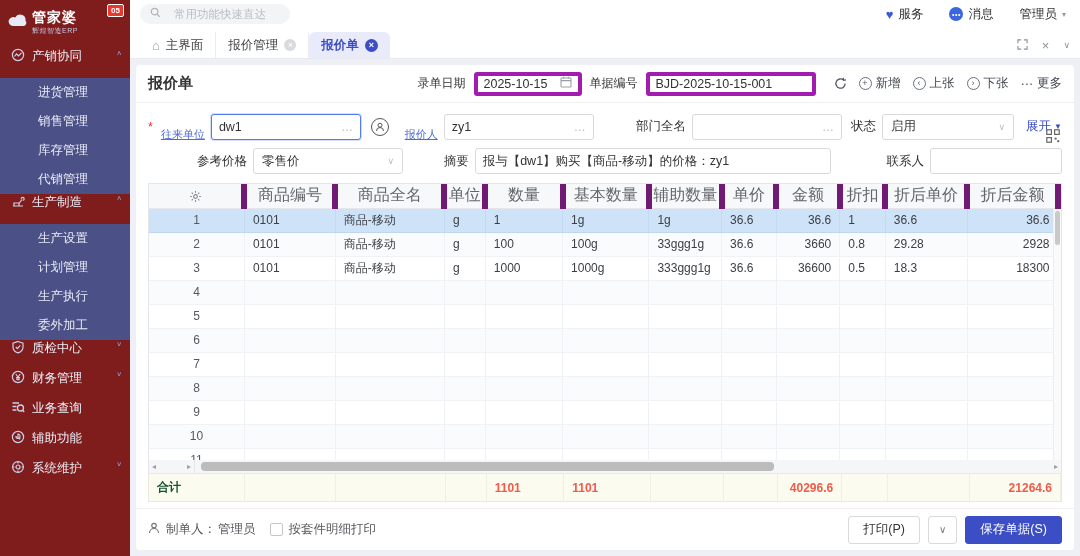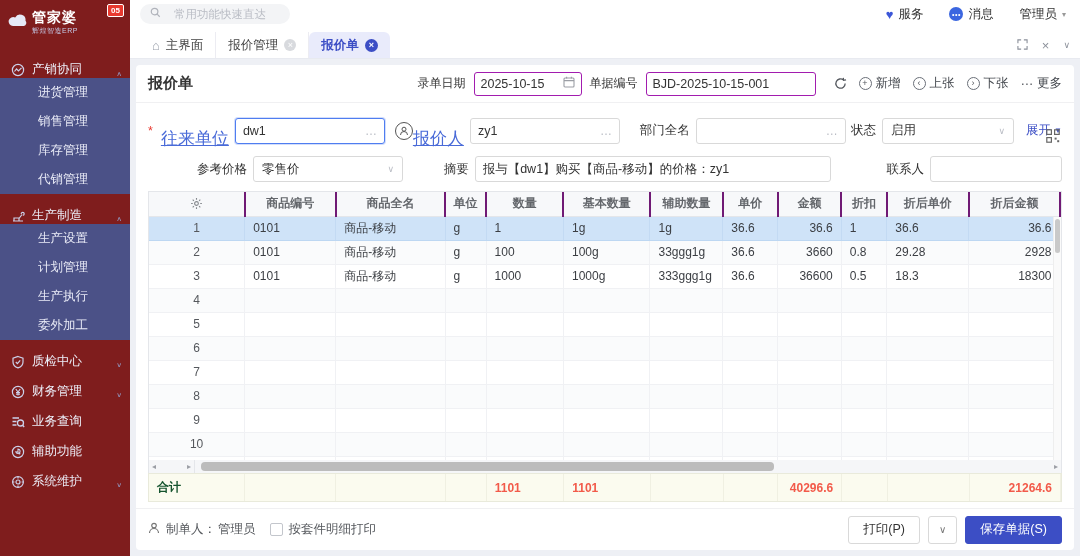--- a/index.html
+++ b/index.html
@@ -9,21 +9,21 @@
 
   
   .sidebar { width:130px; min-width:130px; background:#7f1d1d; color:#dfe2f2; display:flex; flex-direction:column; overflow:hidden; }
   .logo { display:flex; align-items:center; gap:4px; padding:10px 6px 8px 8px; position:relative; }
   .logo svg { flex:0 0 auto; }
   .logo-text { line-height:1; white-space:nowrap; }
   .logo-brand { font-weight:bold; font-size:14px; color:#fff; letter-spacing:1px; }
   .logo-sub { font-size:7px; color:#c6cbe8; display:block; margin-top:2px; letter-spacing:.5px; }
   .logo-badge { position:absolute; top:4px; right:6px; background:#e8392f; color:#fff; font-size:8px; font-weight:bold; padding:1px 3px; border-radius:2px; border:1px solid #fff; }
   .side-menu { flex:1; padding-top:6px; overflow:hidden; }
-  .side-head { display:flex; align-items:flex-end; gap:7px; height:30px; padding:0 8px 0 10px; cursor:pointer; font-size:12.5px; color:#eceef8; }
+  .side-head { display:flex; align-items:flex-start; gap:7px; height:30px; padding:0 8px 0 10px; cursor:pointer; font-size:12.5px; color:#eceef8; }
   .side-head .side-ico { width:15px; height:15px; display:flex; align-items:center; justify-content:center; }
   .side-chev { margin-left:auto; font-size:8px; color:#9298c2; transform:scaleY(.8); }
   .side-sub { background:#4b5187; }
   .side-item { height:29px; line-height:29px; padding-left:38px; font-size:12.5px; color:#e8eaf6; cursor:pointer; }
 
   
   .main { flex:1; display:flex; flex-direction:column; min-width:0; }
   .topbar { height:28px; background:#fff; display:flex; align-items:center; padding:0 14px 0 10px; }
   .search-pill { display:flex; align-items:center; gap:13px; background:#f3f4f6; border-radius:12px; height:20px; width:150px; padding:0 10px; }
   .search-pill input { border:none; outline:none; background:transparent; font-size:11.5px; width:100%; color:#333; font-family:inherit; }
@@ -45,51 +45,51 @@
   .win-controls span { cursor:pointer; font-size:11px; line-height:1; }
 
   .content { flex:1; padding:6px; min-height:0; }
   .panel { background:#fff; border-radius:4px; height:100%; display:flex; flex-direction:column; overflow:hidden; }
 
   .panel-head { display:flex; align-items:center; height:38px; padding:0 12px; border-bottom:1px solid #f0f0f2; }
   .doc-title { font-size:15px; font-weight:bold; color:#333; }
   .head-right { margin-left:auto; display:flex; align-items:center; gap:8px; }
   .flabel { font-size:12.5px; color:#333; white-space:nowrap; }
   .flabel.b { font-weight:normal; font-size:12px; }
-  .ibox { display:flex; align-items:center; border:1px solid #a21caf; border-radius:3px; height:24px; padding:0 6px; background:#fff; }
+  .ibox { display:flex; align-items:center; border:4px solid #a21caf; border-radius:3px; height:24px; padding:0 6px; background:#fff; }
   .ibox input { border:none; outline:none; font-size:12.5px; width:100%; color:#333; font-family:inherit; background:transparent; }
   .date-box { width:108px; }
   .num-box { width:170px; }
   .head-actions { display:flex; align-items:center; gap:12px; margin-left:10px; color:#45494f; font-size:12.5px; }
   .act { display:flex; align-items:center; gap:4px; cursor:pointer; white-space:nowrap; }
   .circ { width:13px; height:13px; border:1px solid #6a6f78; border-radius:50%; font-size:9px; line-height:11px; text-align:center; color:#55595f; }
 
   .formarea { padding:8px 12px 9px; }
   .frow { display:flex; align-items:center; margin-top:6px; }
   .frow:first-child { margin-top:0; }
   .fgroup { display:flex; align-items:center; gap:6px; }
   .req { color:#e8392f; margin-right:2px; }
-  .linklabel { color:#4a6bd8; text-decoration:underline; cursor:pointer; font-size:17px; white-space:nowrap;margin-top:16px; }
+  .linklabel { color:#4a6bd8; text-decoration:underline; cursor:pointer; font-size:11px; white-space:nowrap;margin-top:16px; }
   .fld { position:relative; display:flex; align-items:center; border:1px solid #d9d9d9; border-radius:3px; height:26px; background:#fff; padding:0 7px; }
   .fld input { border:none; outline:none; font-size:12.5px; color:#333; width:100%; font-family:inherit; background:transparent; }
   .fld .dots { color:#b9bcc4; font-size:12px; margin-left:4px; }
   .fld.focus { border-color:#4f7df0; box-shadow:0 0 0 1px rgba(79,125,240,.25); }
   .selbox { display:flex; align-items:center; justify-content:space-between; border:1px solid #d9d9d9; border-radius:3px; height:26px; background:#fff; padding:0 8px; font-size:12.5px; color:#333; cursor:pointer; }
   .selbox .caret { color:#b9bcc4; font-size:9px; }
   .w155 { width:150px; } .w150 { width:150px; } .w132 { width:132px; }
   .w355 { width:356px; }
   .persona { width:18px; height:18px; border:1px solid #555; border-radius:50%; display:flex; align-items:center; justify-content:center; margin-left:4px; cursor:pointer; }
   .expand-link { color:#3c4ec5; font-size:12.5px; cursor:pointer; white-space:nowrap; display:flex; align-items:center; gap:3px; }
   .expand-link .tri { font-size:8px; }
   .qr-btn { position:absolute; right:14px; top:64px; cursor:pointer; }
 
   
   .gridwrap { position:relative; margin:0 12px; border:1px solid #e4e6ea; border-bottom:none; flex:1; min-height:0; overflow:hidden; }
   table.grid { width:100%; border-collapse:collapse; table-layout:fixed; }
-  table.grid th { background:#f7f8fa; font-weight:bold; color:#63666b; font-size:12px; height:24px; border-right:2px solid #701a75; border-bottom:1px solid #e4e6ea; text-align:center; }
+  table.grid th { background:#f7f8fa; font-weight:normal; color:#63666b; font-size:16px; height:24px; border-right:6px solid #701a75; border-bottom:1px solid #e4e6ea; text-align:center; }
   table.grid td { height:24px; font-size:12px; color:#3b3e43; border-right:1px solid #f0f1f4; border-bottom:1px solid #f0f1f4; padding:0 8px; white-space:nowrap; overflow:hidden; }
   table.grid td.cnum { text-align:center; padding:0 2px; color:#55585d; }
   table.grid td.r { text-align:right; }
   tr.zebra { background:#fafbfc; }
   tr.selected { background:#cfe3f8; }
   tr.selected td { border-bottom-color:#bdd7f2; border-right-color:#c3daf3; }
   .vscroll { position:absolute; top:25px; right:0; bottom:0; width:8px; background:#fafafa; border-left:1px solid #eee; }
   .vthumb { position:absolute; top:2px; left:1px; width:5px; height:34px; background:#c9c9c9; border-radius:3px; }
 
   .hscroll { margin:0 12px; height:13px; display:flex; align-items:center; background:#f5f6f8; border:1px solid #e4e6ea; border-top:none; border-bottom:none; }

